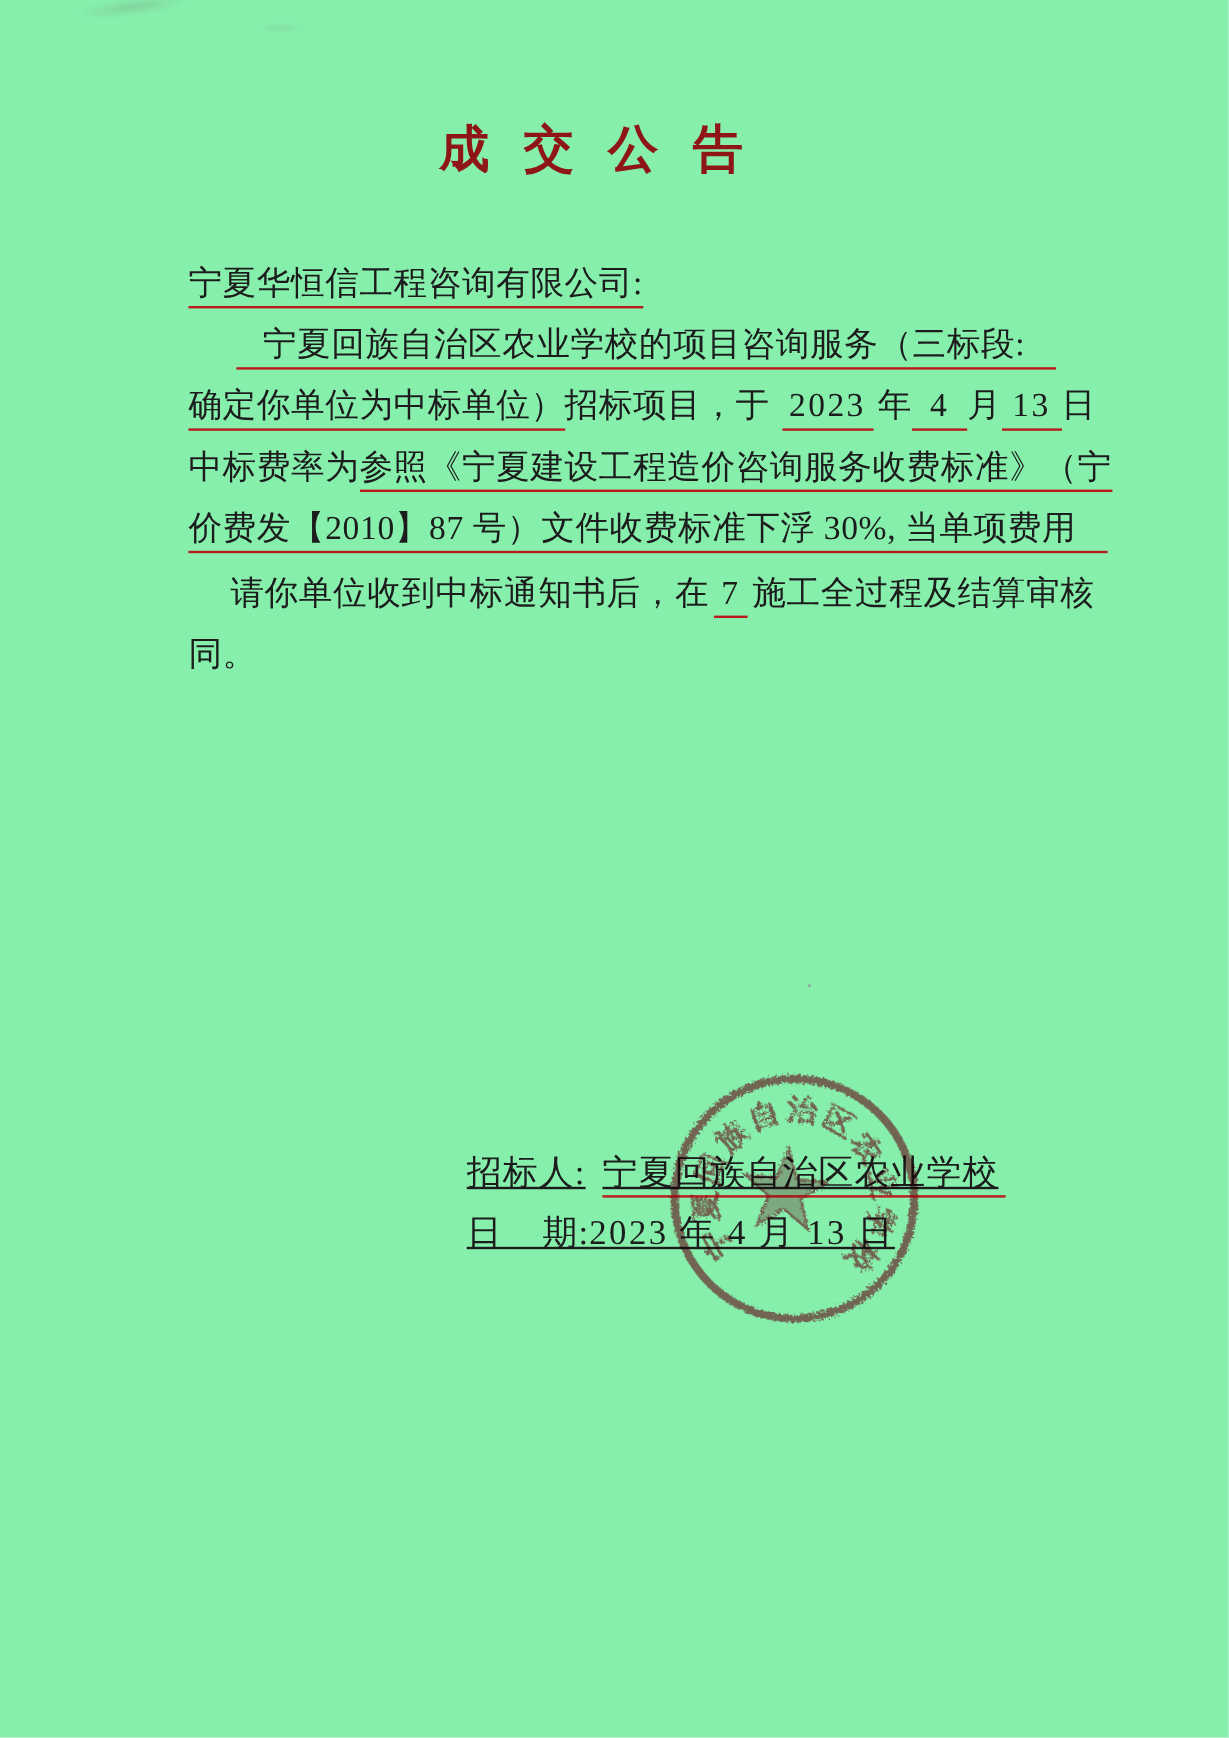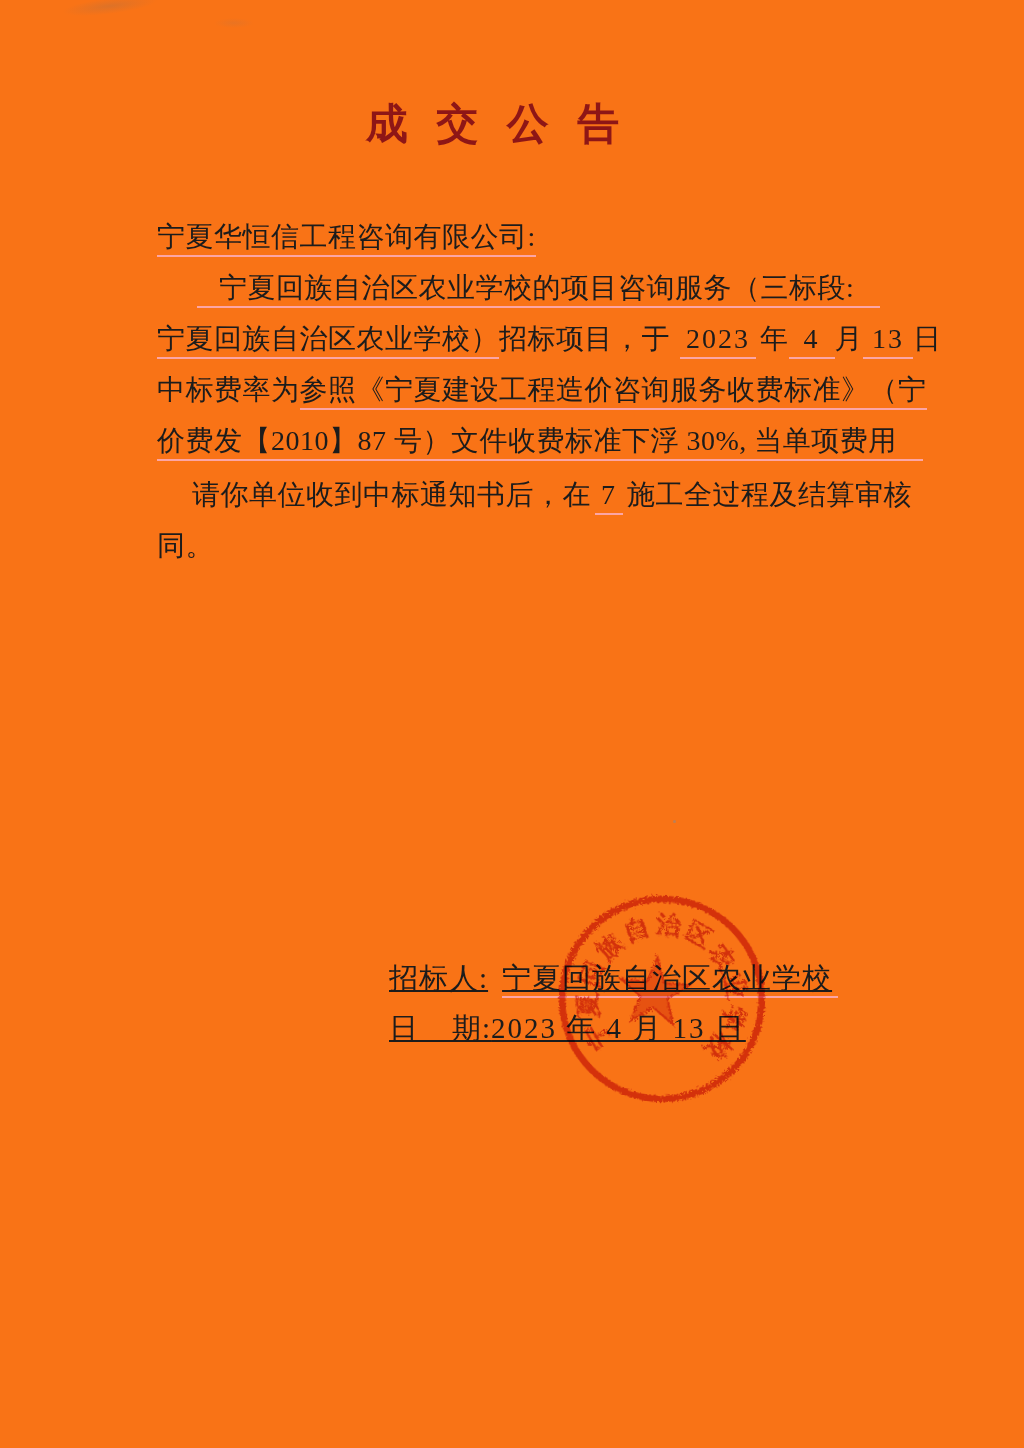--- a/index.html
+++ b/index.html
@@ -1,19 +1,19 @@
 <!DOCTYPE html>
 <html><head>
 <meta charset="utf-8">
 <style>
   html,body{margin:0;padding:0;}
   .page{
     position:relative;
     width:1024px;height:1448px;
-    background:#f97316;
+    background:#86efac;
     overflow:hidden;
     font-family:"Liberation Serif","DejaVu Serif",serif;
     color:#1c1c1c;
   }
   
   .smudge{position:absolute;pointer-events:none;}
   .smudge-a{left:62px;top:-2px;width:96px;height:16px;
     background:radial-gradient(ellipse at center,rgba(110,110,110,.20),rgba(110,110,110,0) 70%);
     transform:rotate(-7deg);}
   .smudge-b{left:214px;top:18px;width:40px;height:10px;
@@ -30,21 +30,21 @@
   }
   
   .doc-body{
     position:absolute;left:157px;top:211px;width:714px;
     font-size:28px;letter-spacing:.5px;
   }
   .line{height:51px;line-height:51px;white-space:nowrap;}
   .line.p2{margin-top:3px;}
   .indent-l2{padding-left:40px;text-align:right;}
   .indent-l8{padding-left:35px;}
-  .u{border-bottom:2px solid #fca5a5;padding-bottom:3px;margin-top:28px;}
+  .u{border-bottom:2px solid #b91c1c;padding-bottom:3px;margin-top:28px;}
   .padl{padding-left:22px;}
   .trail{padding-right:26px;}
   .num{letter-spacing:2px;}
   .pad-s{padding-left:6px;padding-right:6px;}
   .pad-m{padding-left:9px;padding-right:9px;}
   .pad-w{padding-left:15px;padding-right:15px;}
   .gap-l{margin-left:10px;}
   .gap-s{margin-left:4px;}
   
   .sign-block{
@@ -73,21 +73,21 @@
   <div class="title">成 交 公 告</div>
 
   <div class="doc-body">
     <div class="line">
       <span class="u">宁夏华恒信工程咨询有限公司:</span>
     </div>
     <div class="line indent-l2">
       <span class="u padl trail">宁夏回族自治区农业学校的项目咨询服务（三标段:</span>
     </div>
     <div class="line">
-      <span class="u">宁夏回族自治区农业学校）</span><span>招标项目，于</span><span class="u num pad-s gap-l">2023</span><span class="gap-s">年</span><span class="u num pad-w">4</span><span>月</span><span class="u num pad-m">13</span><span>日</span>
+      <span class="u">确定你单位为中标单位）</span><span>招标项目，于</span><span class="u num pad-s gap-l">2023</span><span class="gap-s">年</span><span class="u num pad-w">4</span><span>月</span><span class="u num pad-m">13</span><span>日</span>
     </div>
     <div class="line">
       <span>中标费率为</span><span class="u">参照《宁夏建设工程造价咨询服务收费标准》（宁</span>
     </div>
     <div class="line">
       <span class="u trail">价费发【2010】87 号）文件收费标准下浮 30%, 当单项费用</span>
     </div>
     <div class="line p2 indent-l8">
       <span>请你单位收到中标通知书后，在</span><span class="u num pad-s gap-s">7</span><span class="gap-s">施工全过程及结算审核</span>
     </div>

